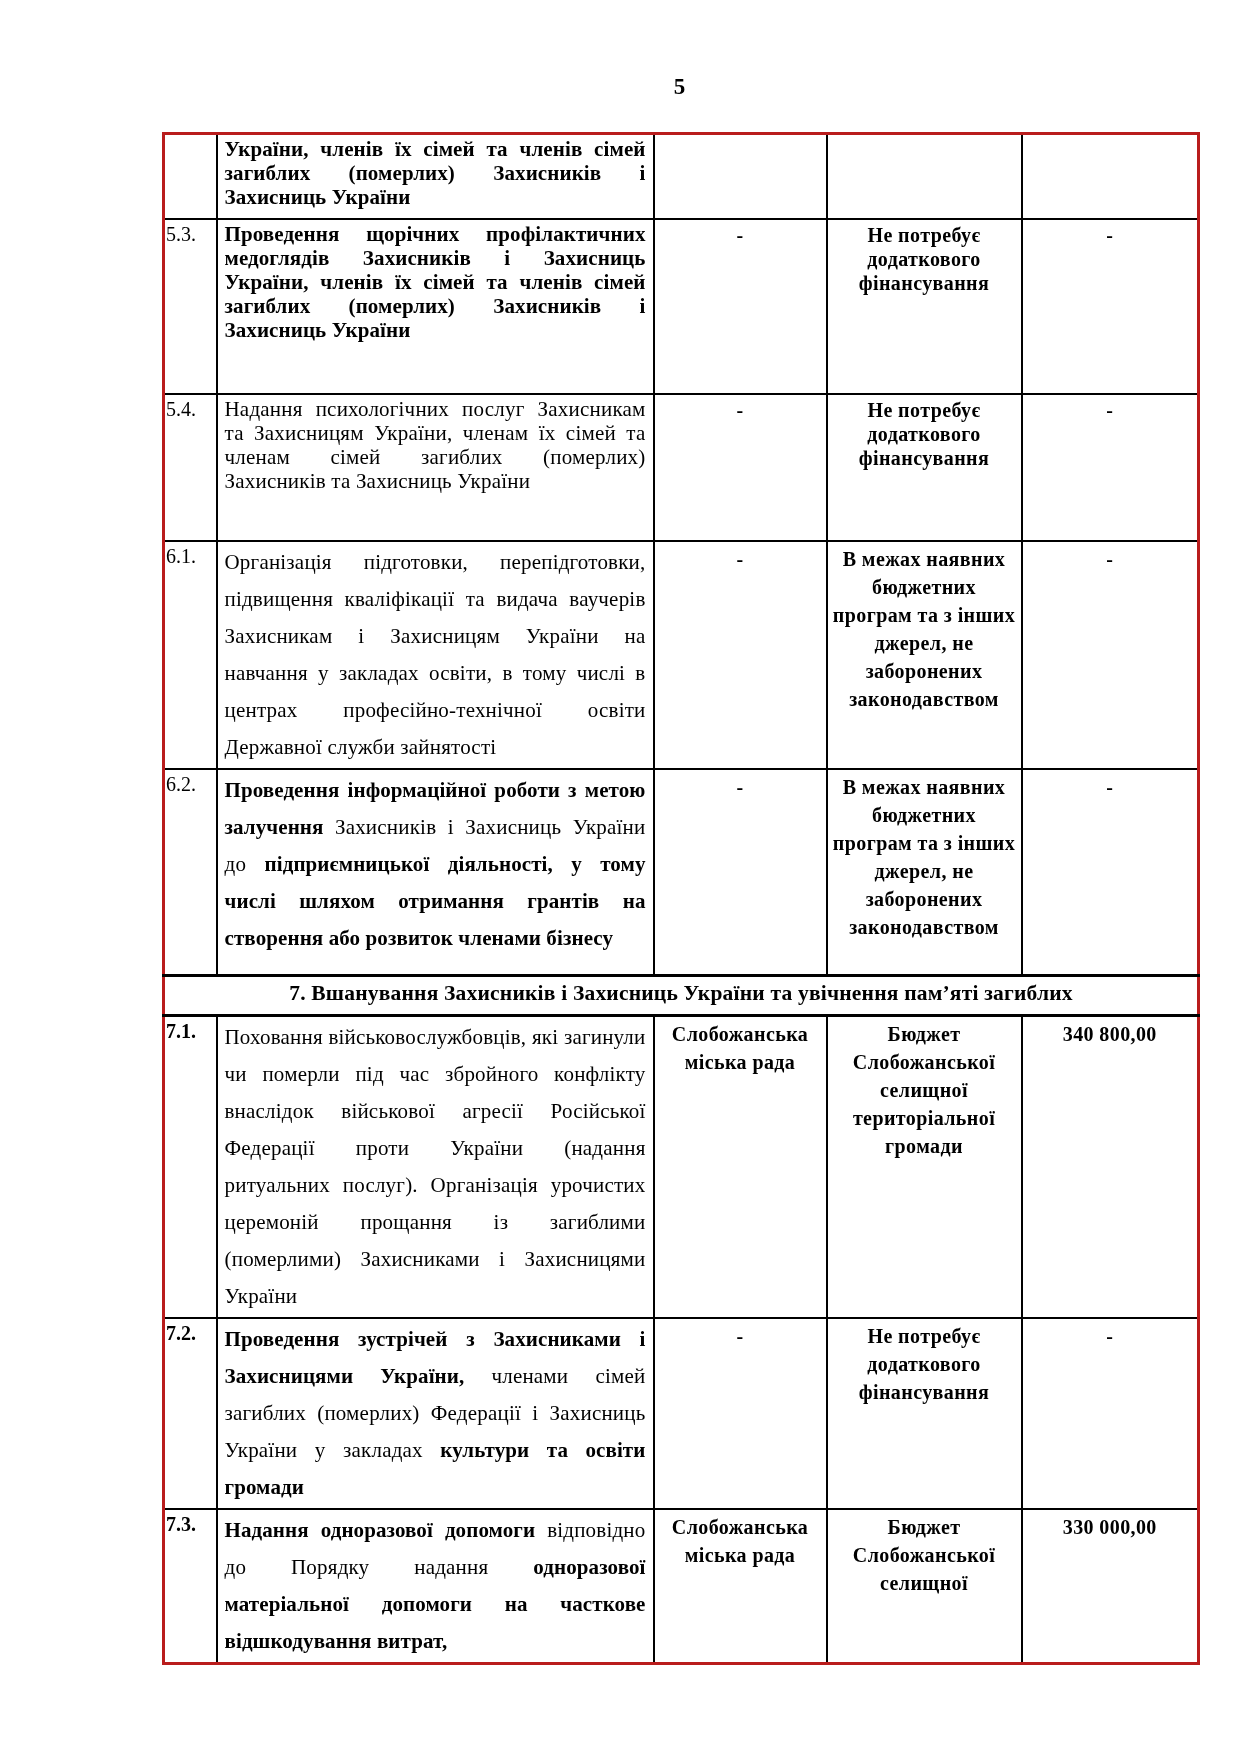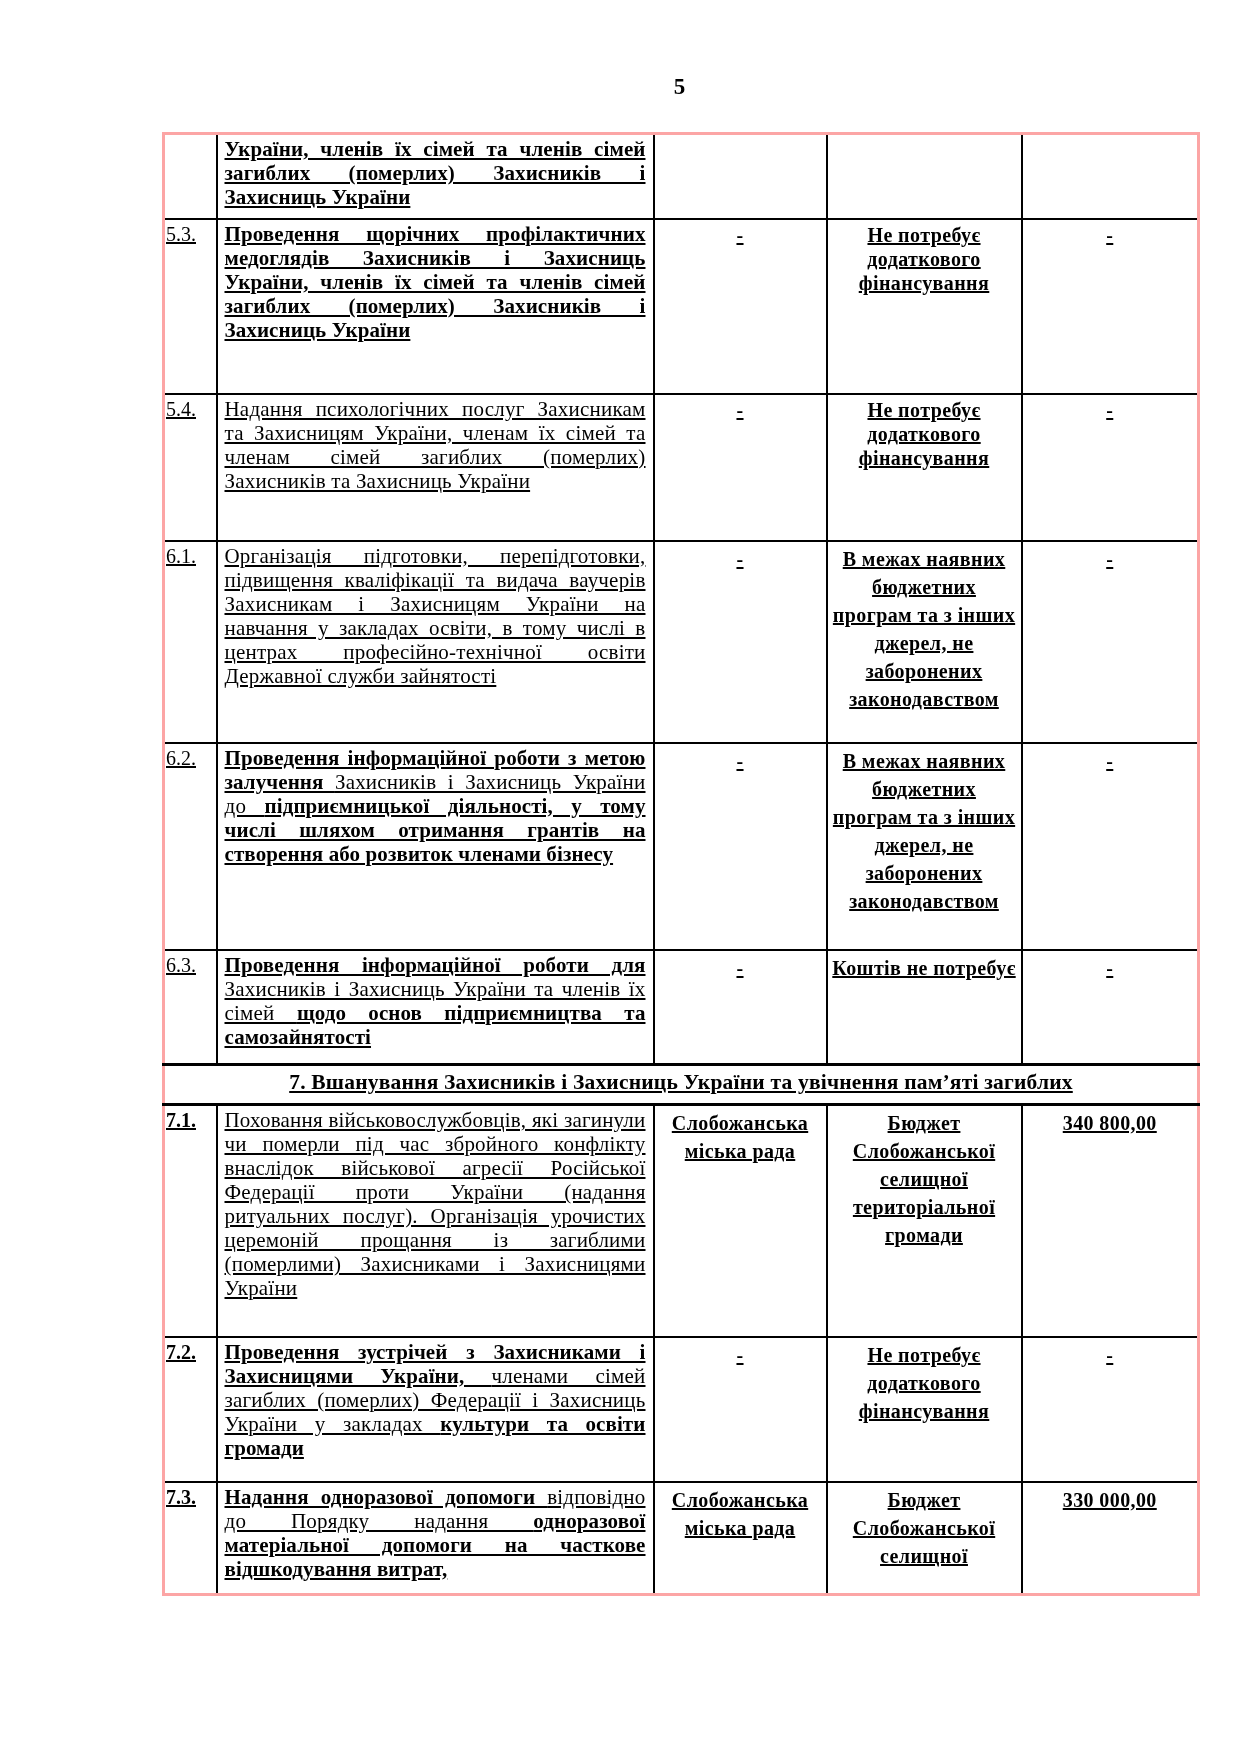--- a/index.html
+++ b/index.html
@@ -9,37 +9,36 @@
     font-family:"Liberation Serif", "DejaVu Serif", serif;
     position:relative; overflow:hidden;
   }
   .page-number {
     position:absolute; top:74px; left:162px; width:1035px;
     text-align:center; font-size:23px; font-weight:bold;
   }
   table.doc {
     position:absolute; left:162px; top:132px; width:1035px;
     border-collapse:collapse; table-layout:fixed;
-    border:3px solid #fca5a5;
-    text-decoration:underline;
+    border:3px solid #b91c1c;
   }
   table.doc td {
     border:2px solid #000;
     vertical-align:top;
     overflow:hidden;
   }
   .c-num {
     font-size:20px; text-align:left; line-height:24px; padding:2px 1px;
   }
   .c-num.bold { font-weight:bold; }
   .c-desc {
     font-size:21px; text-align:justify; padding:2px 7px;
     letter-spacing:0.2px; line-height:24px;
   }
-  tr.lh28 .c-desc { line-height:24px; }
+  tr.lh28 .c-desc { line-height:37px; }
   .c-mid, .c-amt {
     font-size:20px; font-weight:bold; text-align:center;
     line-height:24px; padding:3px 4px; letter-spacing:0.4px;
   }
   tr.lh28 .c-mid, tr.lh28 .c-amt { line-height:28px; }
   .c-sec {
     font-size:21.5px; font-weight:bold; text-align:center;
     vertical-align:middle; line-height:27px; padding:3px 8px;
     letter-spacing:0.2px;
   }
@@ -95,27 +94,20 @@
   </tr>
 
   <tr class="lh28" style="height:207px">
     <td class="c-num">6.2.</td>
     <td class="c-desc"><b>Проведення інформаційної роботи з метою залучення </b><span>Захисників і Захисниць України до </span><b>підприємницької діяльності, у тому числі шляхом отримання грантів на створення або розвиток членами бізнесу</b></td>
     <td class="c-mid">-</td>
     <td class="c-mid">В межах наявних бюджетних програм та з інших джерел, не заборонених законодавством</td>
     <td class="c-amt">-</td>
   </tr>
 
-  <tr class="lh28" style="height:115px">
-    <td class="c-num">6.3.</td>
-    <td class="c-desc"><b>Проведення інформаційної роботи для </b><span>Захисників і Захисниць України та членів їх сімей </span><b>щодо основ підприємництва та самозайнятості</b></td>
-    <td class="c-mid">-</td>
-    <td class="c-mid">Коштів не потребує</td>
-    <td class="c-amt">-</td>
-  </tr>
 
   <tr class="section" style="height:40px">
     <td class="c-sec" colspan="5">7. Вшанування Захисників і Захисниць України та увічнення пам’яті загиблих</td>
   </tr>
 
   <tr class="lh28" style="height:232px">
     <td class="c-num bold">7.1.</td>
     <td class="c-desc"><span>Поховання військовослужбовців, які загинули чи померли під час збройного конфлікту внаслідок військової агресії Російської Федерації проти України (надання ритуальних послуг). Організація урочистих церемоній прощання із загиблими (померлими) Захисниками і Захисницями України</span></td>
     <td class="c-mid">Слобожанська міська рада</td>
     <td class="c-mid">Бюджет Слобожанської селищної територіальної громади</td>

